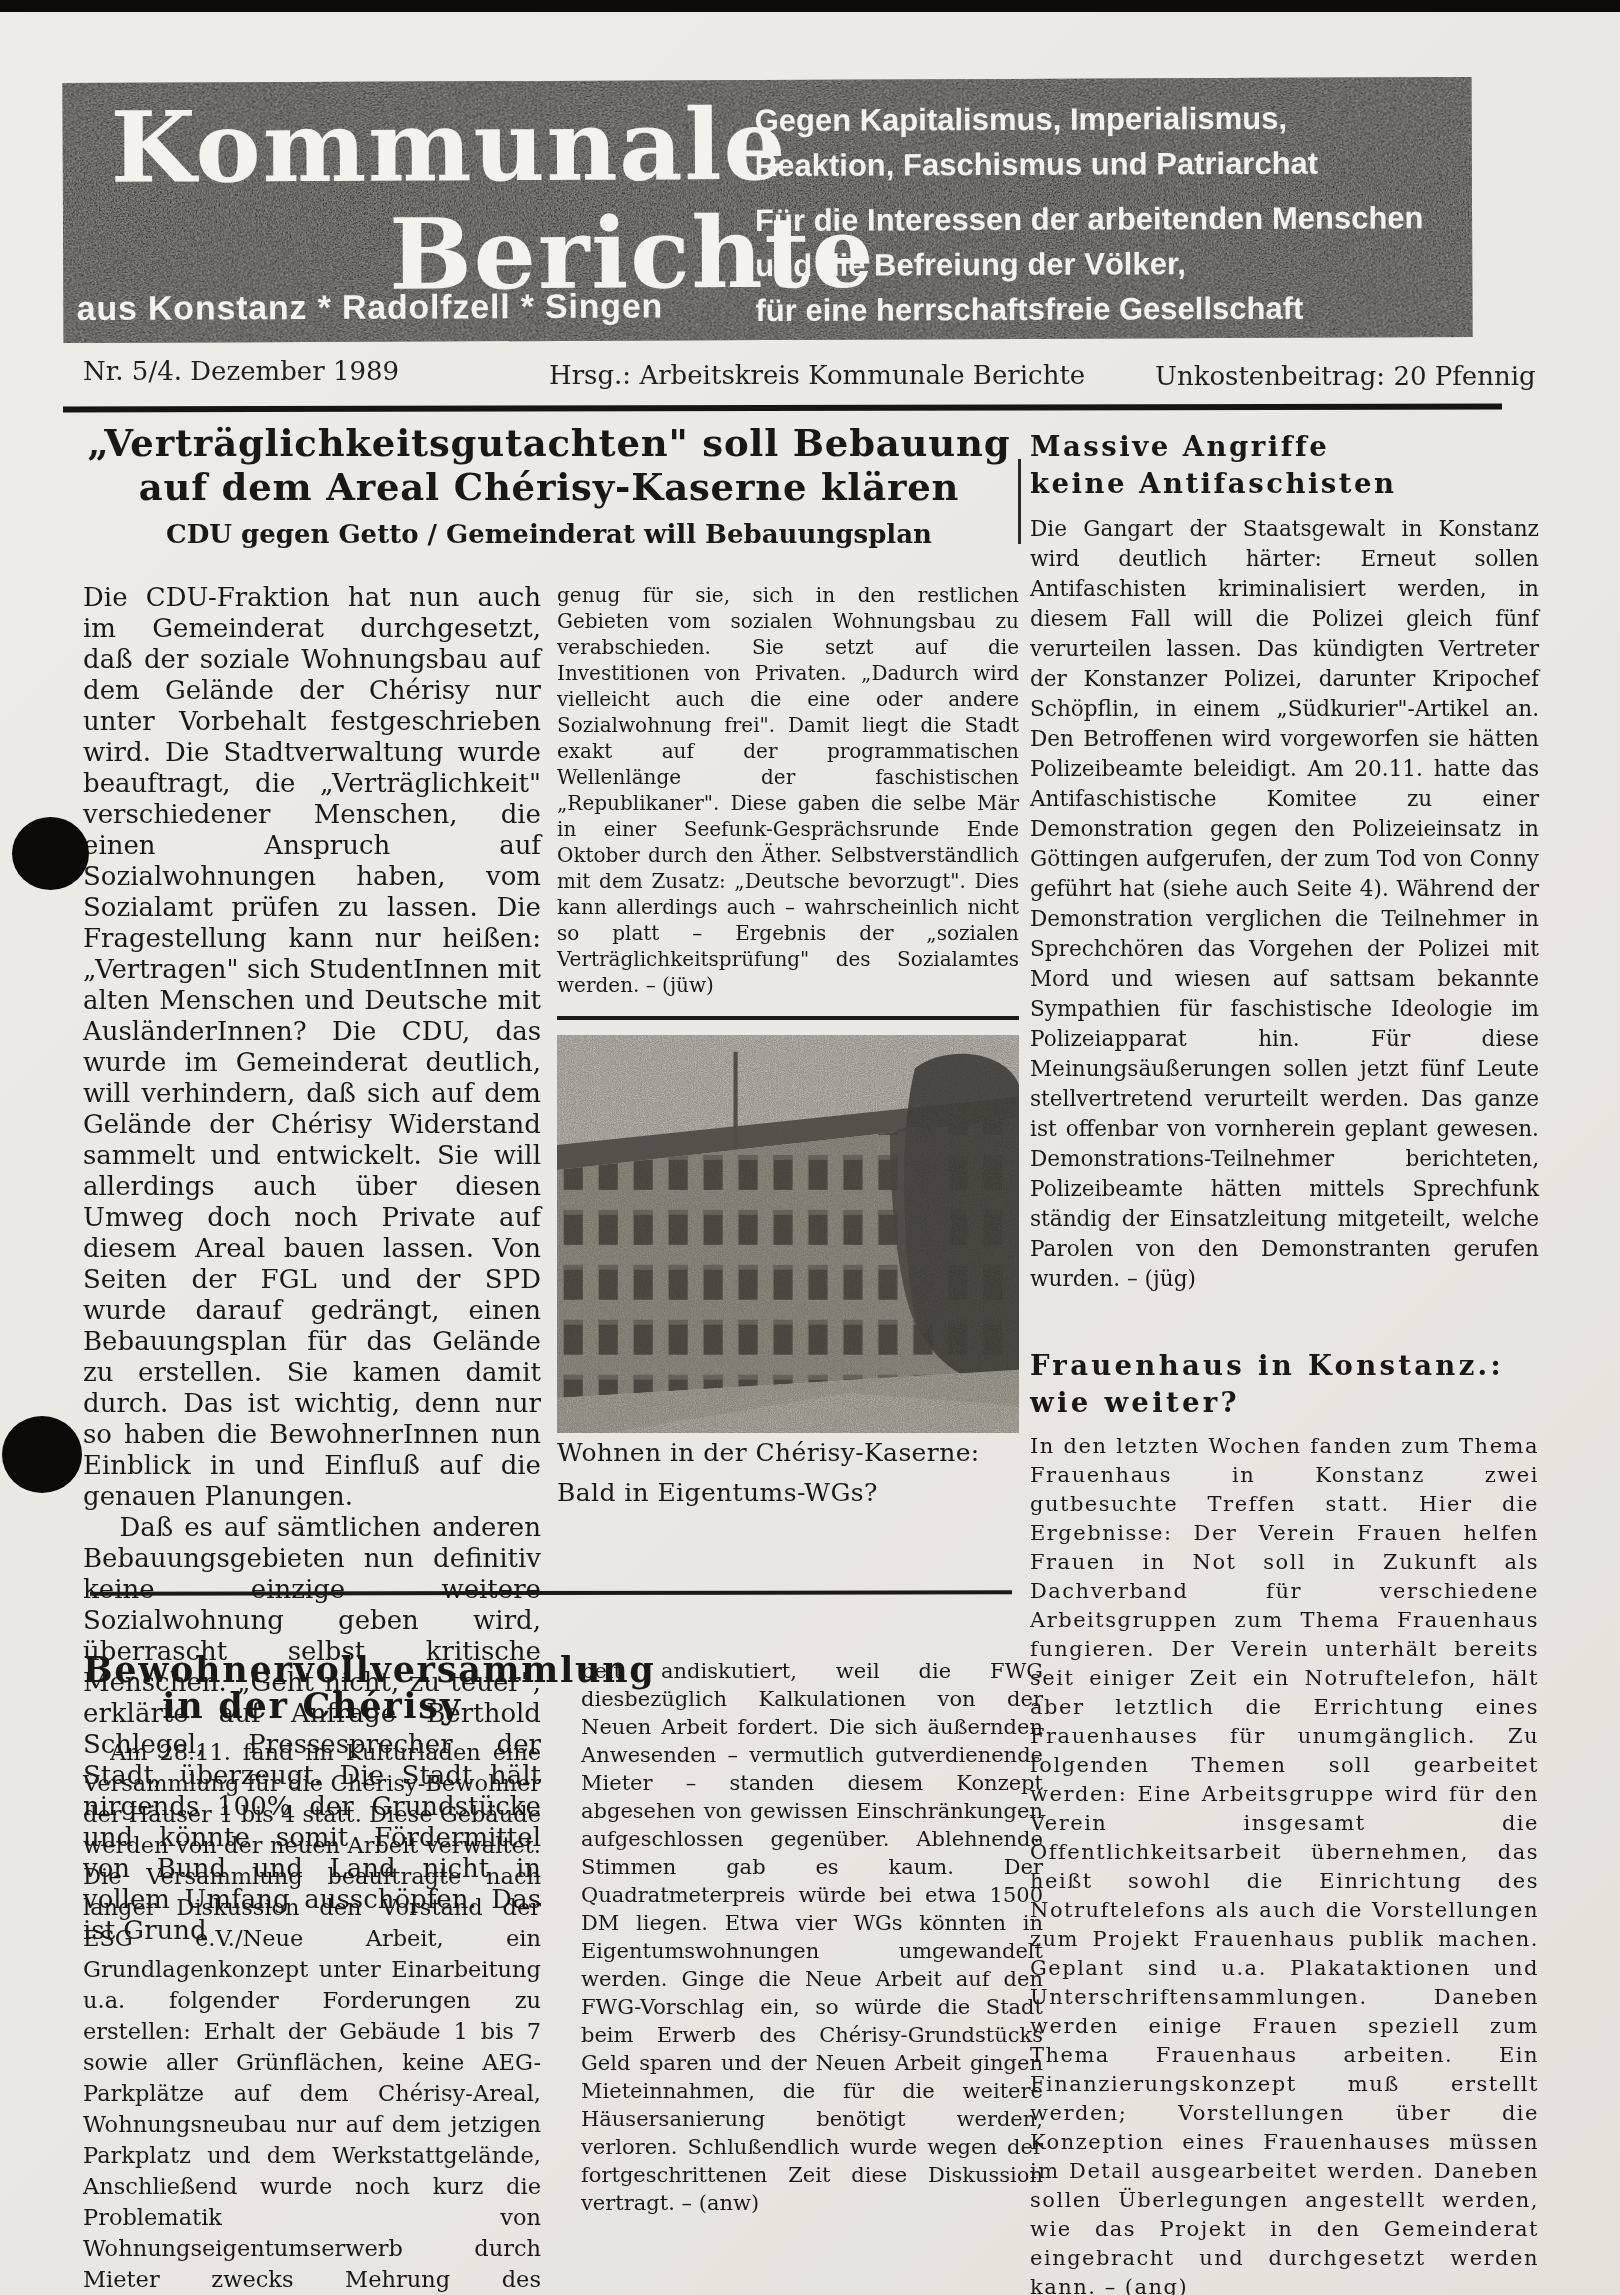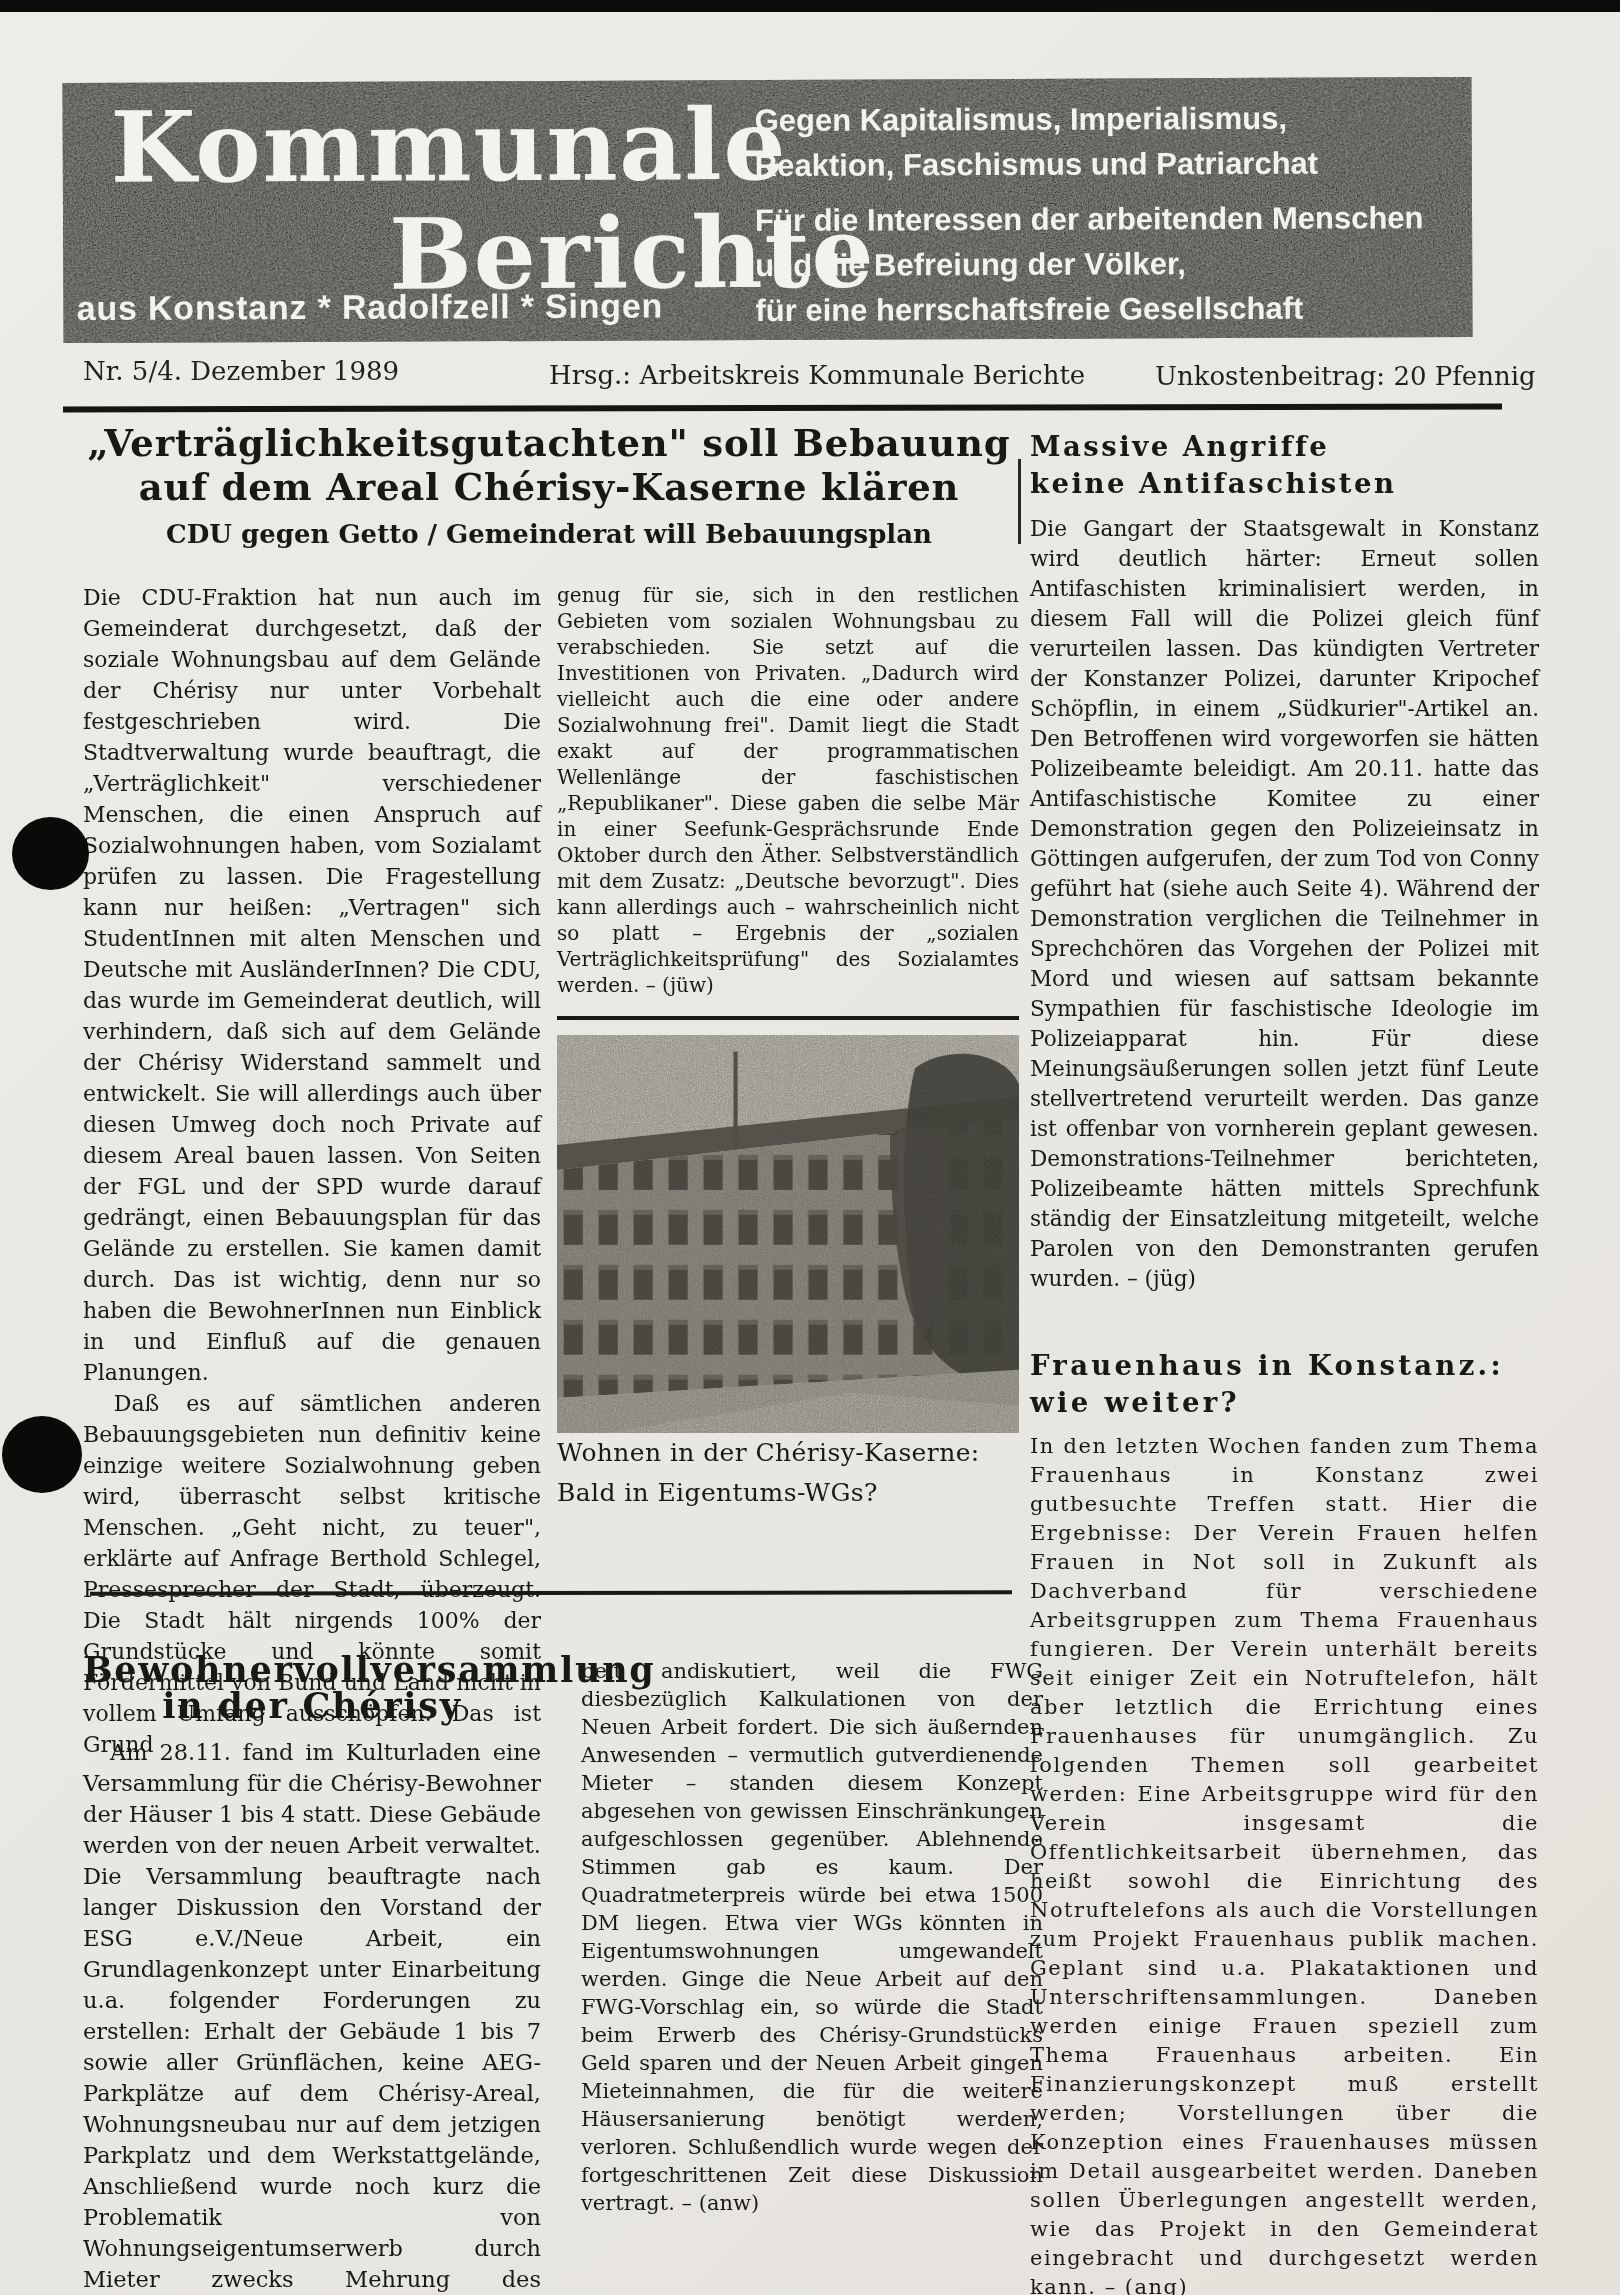--- a/index.html
+++ b/index.html
@@ -38,21 +38,21 @@
   
   .headline{position:absolute;left:83px;top:421px;width:932px;text-align:center;}
   .headline .h1l{font-size:37px;font-weight:bold;line-height:44px;letter-spacing:0.8px;}
   .headline .sub{margin-top:10px;font-size:26px;font-weight:bold;}
 
   .vdiv{position:absolute;left:1018px;top:459px;width:3.3px;height:85px;background:#2a2823;}
 
   
   .col{position:absolute;text-align:justify;}
   .col p{margin:0;}
-  .col1-top{left:83px;top:582px;width:458px;font-size:22px;line-height:31px;}
+  .col1-top{left:83px;top:582px;width:458px;font-size:26px;line-height:31px;}
   .col1-top p.ind{text-indent:1.4em;}
   .col2-top{left:557px;top:582px;width:462px;font-size:20px;line-height:26px;}
   .col3{left:1030px;top:428px;width:509px;font-size:21.6px;line-height:30px;}
 
   .art-head{font-family:"DejaVu Serif",serif;font-weight:bold;text-align:center;}
   .col3 .art-head{font-size:27.5px;line-height:37px;letter-spacing:2.5px;text-align:left;}
   .col3 .body{margin-top:11.6px;}
   .col3 .frau-head{margin-top:53px;letter-spacing:3.3px;}
   .col3 .frau-body{letter-spacing:1.5px;font-size:21px;line-height:29px;}
 

